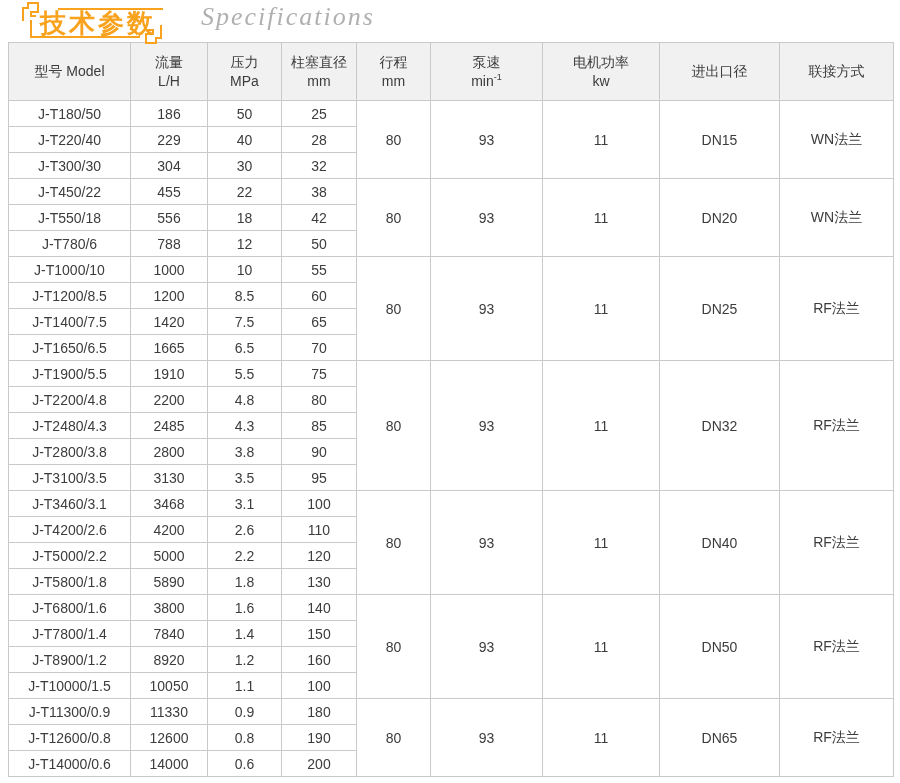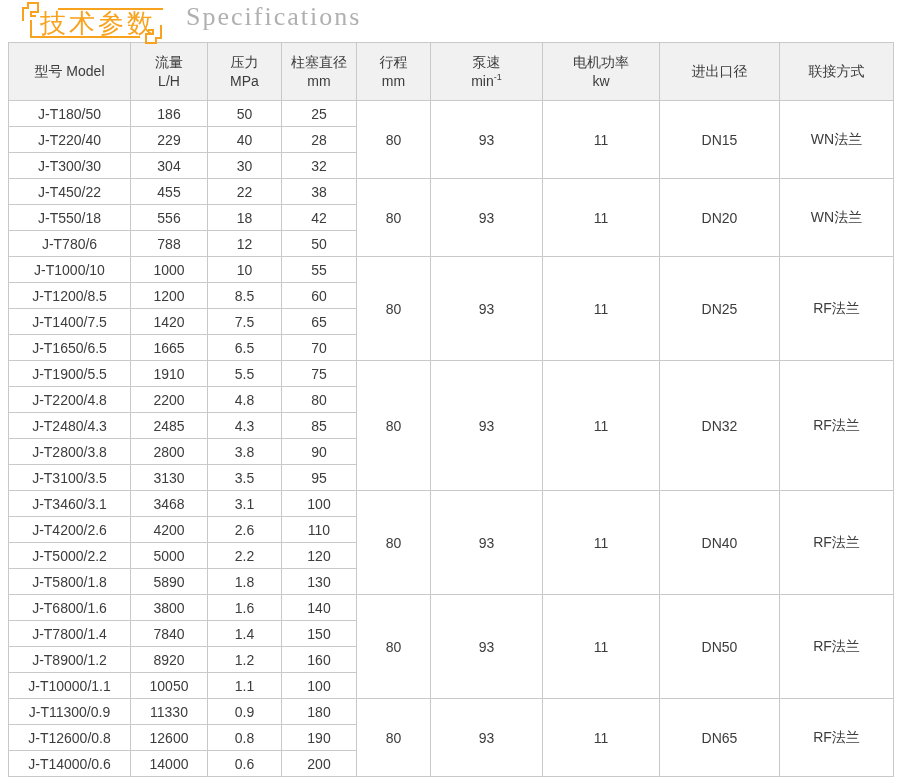--- a/index.html
+++ b/index.html
@@ -15,41 +15,42 @@
   .title-bar {
     position: relative;
     height: 42px;
     width: 900px;
   }
   .cn-title {
     position: absolute;
     left: 40px;
     top: 6px;
     font-size: 26px;
-    font-weight: normal;
+    font-weight: bold;
     letter-spacing: 3px;
     color: var(--accent);
     white-space: nowrap;
     text-align: right;
   }
   .frame-line {
     position: absolute;
     background: var(--accent);
   }
   .frame-top    { left: 58px;  top: 8px;  width: 105px; height: 2px; }
   .frame-left   { left: 30px;  top: 20px; width: 2px;   height: 18px; }
   .frame-bottom { left: 30px;  top: 36px; width: 110px; height: 2px; }
   .ornament { position: absolute; }
   .ornament-tl { left: 22px;  top: 2px; }
   .ornament-br { left: 142px; top: 24px; transform: rotate(180deg); }
   .en-title {
     position: absolute;
-    left: 186px;
+    left: 201px;
     top: 2px;
     font-family: "Liberation Serif", serif;
+    font-style: italic;
     font-size: 26px;
     color: #b0b0b0;
     letter-spacing: 2px;
     white-space: nowrap;
   }
   
   .spec-table {
     border-collapse: collapse;
     table-layout: fixed;
     width: 885px;
@@ -304,21 +305,21 @@
         <td>1.4</td>
         <td>150</td>
       </tr>
       <tr>
         <td>J-T8900/1.2</td>
         <td>8920</td>
         <td>1.2</td>
         <td>160</td>
       </tr>
       <tr>
-        <td>J-T10000/1.1</td>
+        <td>J-T10000/1.5</td>
         <td>10050</td>
         <td>1.1</td>
         <td>100</td>
       </tr>
       <tr>
         <td>J-T11300/0.9</td>
         <td>11330</td>
         <td>0.9</td>
         <td>180</td>
         <td rowspan="3">80</td>

